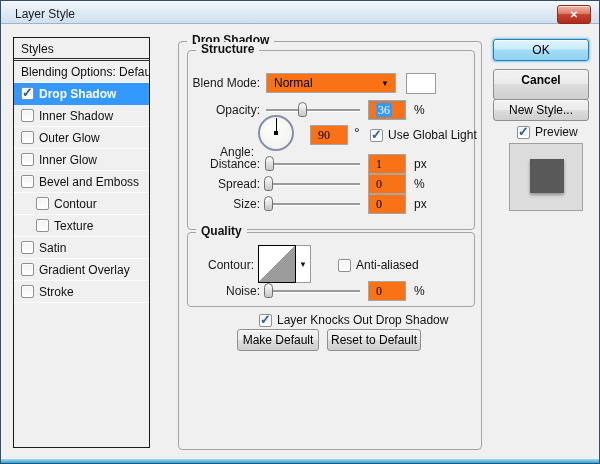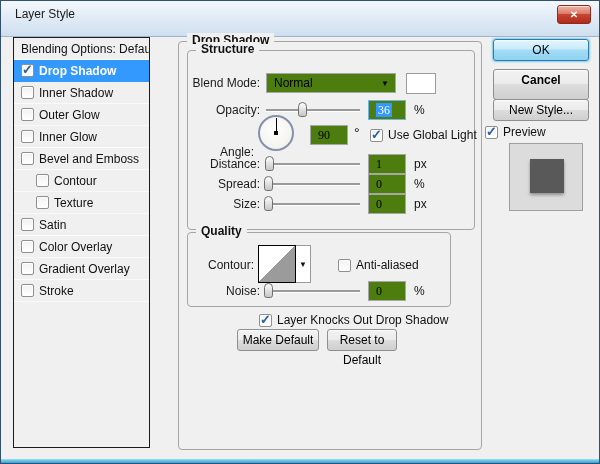--- a/index.html
+++ b/index.html
@@ -3,21 +3,21 @@
 <meta charset="utf-8">
 <style>
   * { margin:0; padding:0; box-sizing:border-box; }
   html,body { background:#888; font-family:"Liberation Sans", sans-serif; }
   #window {
     position:relative; width:600px; height:464px; background:#f0f0f0;
     border:1px solid #31506e; overflow:hidden; font-size:12px; color:#111;
   }
   
   #titlebar {
-    position:absolute; left:0; top:0; width:100%; height:36px;
+    position:absolute; left:0; top:0; width:100%; height:23px;
     background:linear-gradient(#f4f8fc 0%, #e2ecf6 45%, #cfdff0 100%);
     border-bottom:1px solid #9fb4c9;
   }
   #title-text { position:absolute; left:14px; top:0; line-height:26px; color:#1a1a1a; }
   #close-btn {
     position:absolute; right:8px; top:4px; width:34px; height:19px;
     border:1px solid #8c2b20; border-radius:3px;
     background:linear-gradient(#f0b8aa 0%, #dd7a67 45%, #c64532 50%, #b12a19 100%);
     box-shadow:inset 0 1px 0 rgba(255,255,255,.6);
     color:#fff; text-align:center; line-height:17px; font-size:10px; font-weight:bold;
@@ -53,26 +53,26 @@
     font-size:13px; font-weight:bold; color:#2b5f9e;
   }
   
   .groupbox { position:absolute; border:1px solid #a5a5a5; border-radius:4px; }
   .groupbox > .legend {
     position:absolute; top:-9px; left:8px; padding:0 5px; background:#f0f0f0;
     font-weight:bold; white-space:nowrap;
   }
   #panel { position:absolute; left:177px; top:40px; width:304px; height:409px; }
   #structure-box { left:8px; top:8px; width:288px; height:180px; }
-  #quality-box  { left:8px; top:190px; width:264px; height:75px;padding-left:40px; }
+  #quality-box  { left:8px; top:190px; width:288px; height:75px;padding-left:40px; }
   
   .abs { position:absolute; }
   .rlabel { text-align:right; line-height:20px; white-space:nowrap; color:#1a1a1a; }
   .field {
-    background:#4d7c0f; border:1px solid #a6a6a6; height:20px; line-height:18px;
+    background:#f97316; border:1px solid #a6a6a6; height:20px; line-height:18px;
     padding-left:7px; color:#000;
   }
   .valbox { width:38px;font-family:Liberation Serif, serif; }
   .valbox.focused { border-color:#6fb4e8; }
   .valbox .selhl { background:#3399ff; color:#fff; padding:0 2px; }
   .dropdown { width:130px; position:relative; cursor:pointer; }
   .dropdown .arr { position:absolute; right:6px; top:0; line-height:19px; font-size:8px; color:#000; }
   .swatch { width:30px; height:21px; background:#fff; border:1px solid #9a9a9a; cursor:pointer; }
   .unit { line-height:20px; }
   .track { position:absolute; height:2px; background:#9a9a9a; box-shadow:0 1px 0 #fff; cursor:pointer; }
@@ -124,20 +124,21 @@
 <body>
 
 <div id="window">
 
   <div id="titlebar">
     <span id="title-text">Layer Style</span>
     <div id="close-btn">✕</div>
   </div>
 
   <div id="listbox">
+    <div id="styles-header">Styles</div>
 
     <div class="side-row nocb">
       <span class="side-label">Blending Options: Default</span>
     </div>
     <div class="side-row sel">
       <span class="cb checked"></span>
       <span class="side-label">Drop Shadow</span>
     </div>
     <div class="side-row">
       <span class="cb"></span>
@@ -159,24 +160,20 @@
       <span class="cb"></span>
       <span class="side-label">Contour</span>
     </div>
     <div class="side-row indent">
       <span class="cb"></span>
       <span class="side-label">Texture</span>
     </div>
     <div class="side-row">
       <span class="cb"></span>
       <span class="side-label">Satin</span>
-    </div>
-    <div class="side-row">
-      <span class="cb"></span>
-      <span class="side-label">Color Overlay</span>
     </div>
     <div class="side-row">
       <span class="cb"></span>
       <span class="side-label">Gradient Overlay</span>
     </div>
     <div class="side-row">
       <span class="cb"></span>
       <span class="side-label">Stroke</span>
     </div>
   </div>
@@ -267,28 +264,28 @@
       </div>
       <div class="abs unit" style="left:226px; top:48px;">%</div>
     </div>
 
     <div class="cbrow" style="left:80px; top:271px;">
       <span class="cb checked"></span>
       <span class="cblabel">Layer Knocks Out Drop Shadow</span>
     </div>
 
     <div class="abs win-btn" style="left:58px; top:287px; width:82px; height:22px;">Make Default</div>
-    <div class="abs win-btn" style="left:148px; top:287px; width:70px; height:22px;">Reset to Default</div>
+    <div class="abs win-btn" style="left:148px; top:287px; width:94px; height:22px;">Reset to Default</div>
   </div>
 
   <div class="abs win-btn default" style="left:492px; top:38px; width:96px; height:22px;">OK</div>
   <div class="abs win-btn" style="left:492px; top:68px; width:96px; height:31px;font-weight:bold;">Cancel</div>
   <div class="abs win-btn" style="left:492px; top:98px; width:96px; height:22px;">New Style...</div>
 
-  <div class="cbrow" style="left:484px; top:124px;">
+  <div class="cbrow" style="left:516px; top:124px;">
     <span class="cb checked"></span>
     <span class="cblabel">Preview</span>
   </div>
 
   <div id="preview-swatch">
     <div id="preview-square"></div>
   </div>
 
   <div id="bottom-edge"></div>
 </div>

